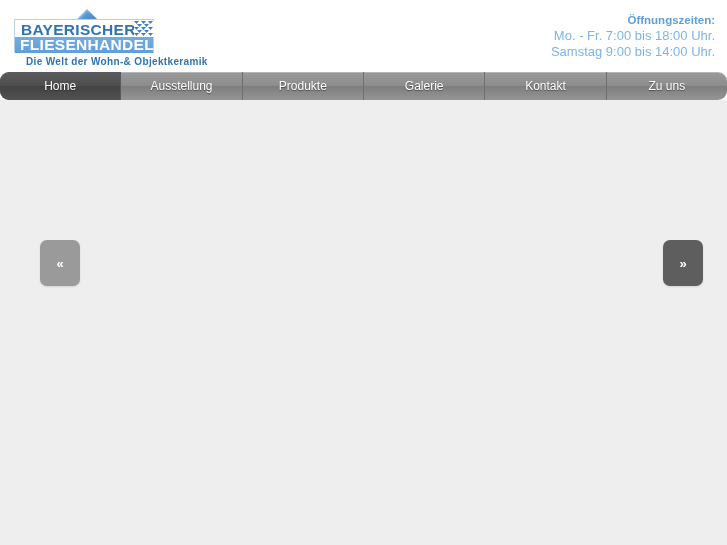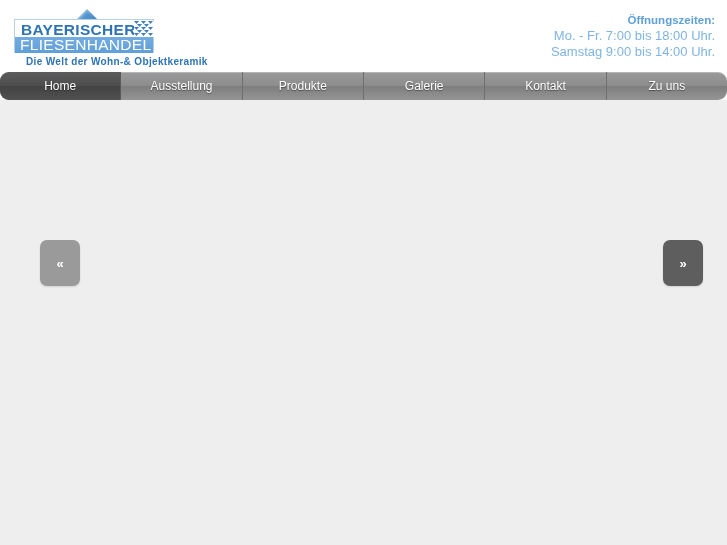--- a/index.html
+++ b/index.html
@@ -71,21 +71,21 @@
     background: #6aa6dd;
     background: linear-gradient(180deg, #74ace0 0%, #5f9fd8 100%);
   }
   .logo-word2 {
     position: absolute;
     left: 6px;
     top: 31px;
     font-size: 15.5px;
     line-height: 16px;
     letter-spacing: 0.3px;
-    font-weight: normal;
+    font-weight: bold;
     color: #ffffff;
     white-space: nowrap;
     text-align: right;
   }
   .logo-tagline {
     position: absolute;
     left: 12px;
     top: 50px;
     font-size: 10px;
     line-height: 11px;

